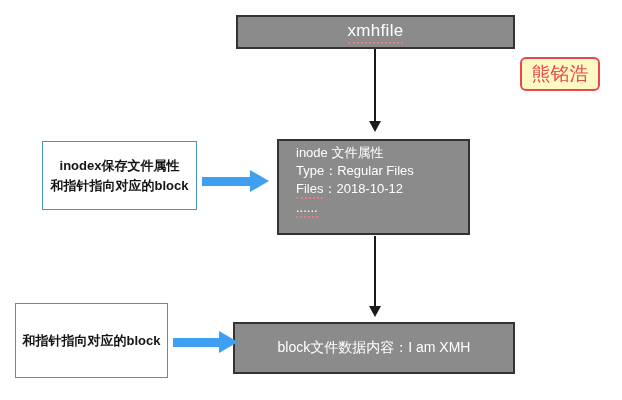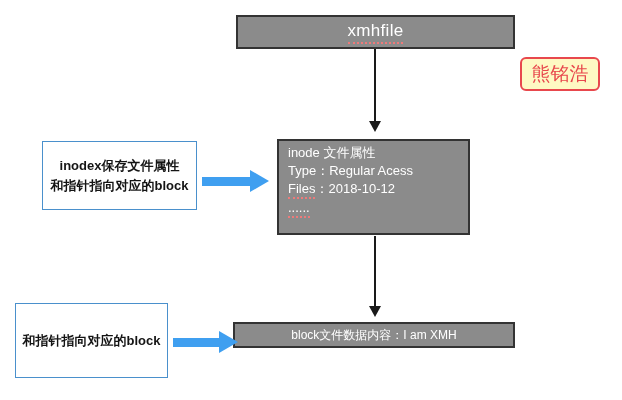--- a/index.html
+++ b/index.html
@@ -13,26 +13,26 @@
     position:absolute;background:#8b8b8b;border:2px solid #333333;
     color:#ffffff;box-sizing:border-box;
   }
   .file-box{
     left:236px;top:15px;width:279px;height:34px;
     display:flex;align-items:center;justify-content:center;
     font-size:17px;font-weight:500;letter-spacing:.3px;
   }
   .inode-box{
     left:277px;top:139px;width:193px;height:96px;
-    padding:3px 9px;font-size:13px;line-height:18.2px;
+    padding:3px 17px;font-size:13px;line-height:18.2px;
   }
   .block-box{
-    left:233px;top:322px;width:282px;height:26px;
+    left:233px;top:322px;width:282px;height:52px;
     display:flex;align-items:center;justify-content:center;
-    font-size:12px;font-weight:500;white-space:nowrap;
+    font-size:14px;font-weight:500;white-space:nowrap;
   }
   
   .badge{
     position:absolute;left:520px;top:57px;width:80px;height:34px;
     border:2.5px solid #e8484d;border-radius:6px;color:#e8484d;
     display:flex;align-items:center;justify-content:center;
     font-size:19px;box-sizing:border-box;background:#fef9c3;
   }
   
   .note{
@@ -80,21 +80,21 @@
 
   <div class="badge">
     <span>熊铭浩</span>
   </div>
 
   <div class="vline vline-1"></div>
   <div class="vhead vhead-1"></div>
 
   <div class="gbox inode-box">
     <div class="iline">inode 文件属性</div>
-    <div class="iline">Type：Regular Acess</div>
+    <div class="iline">Type：Regular Files</div>
     <div class="iline"><span class="sp">Files</span><span>：2018-10-12</span></div>
     <div class="iline"><span class="sp">......</span></div>
   </div>
 
   <div class="note note-inode">
     <div>inodex保存文件属性</div>
     <div>和指针指向对应的block</div>
   </div>
 
   <div class="hshaft hshaft-1"></div>

